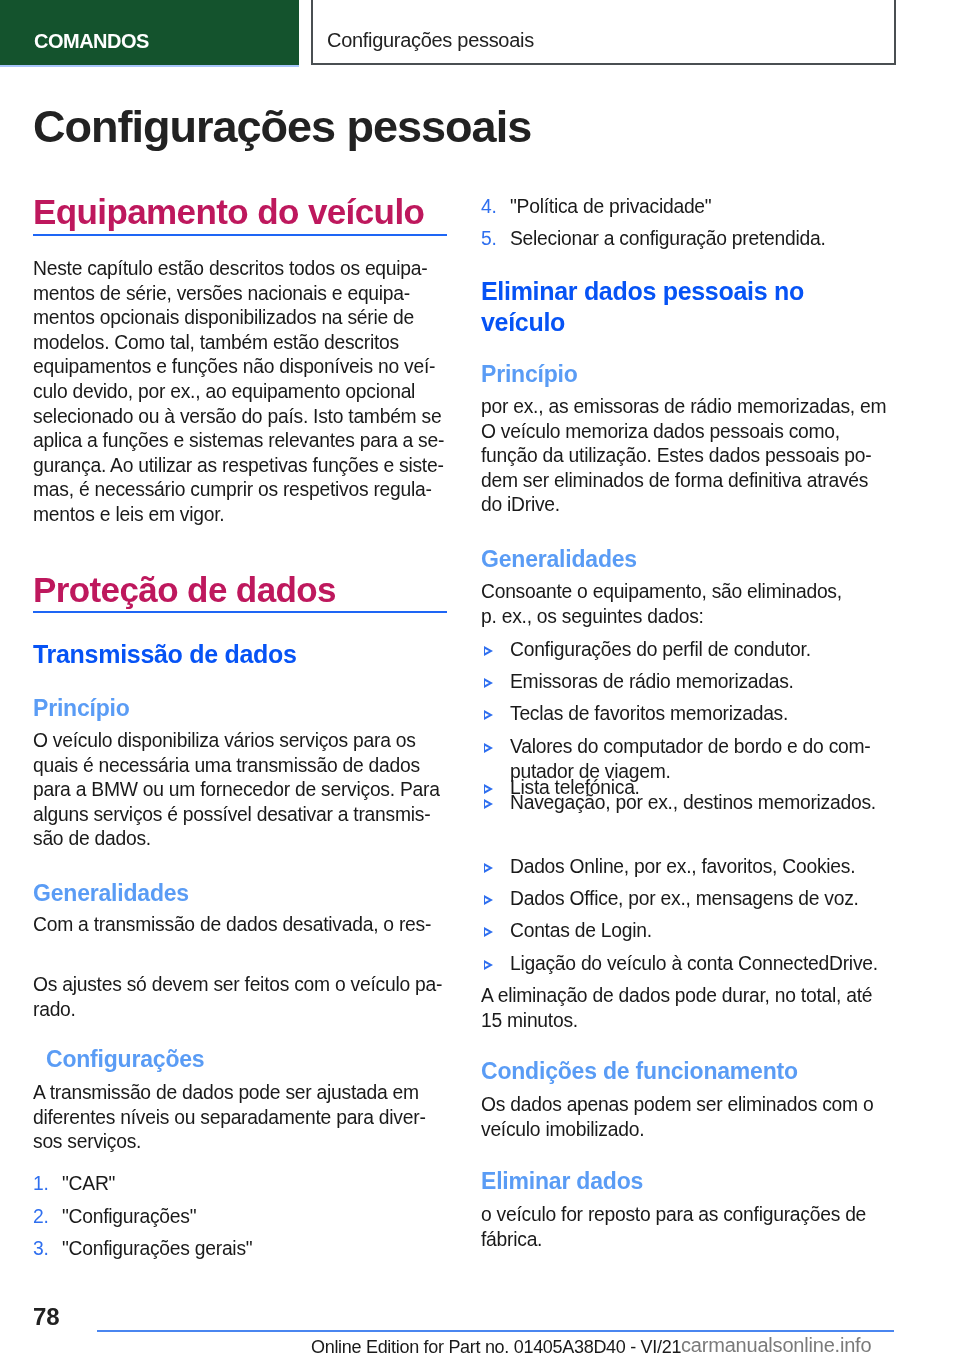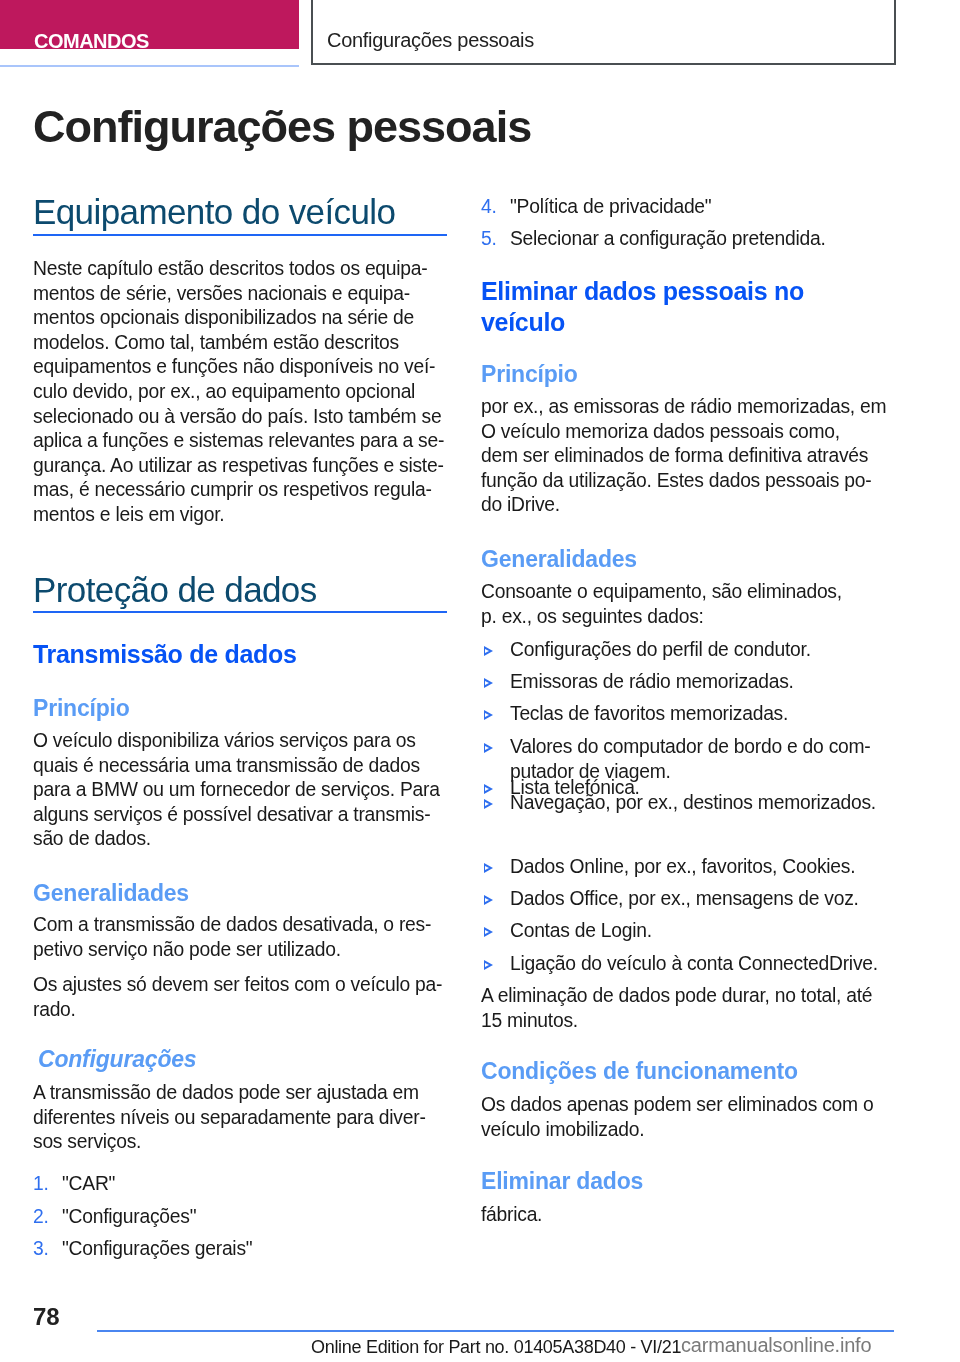--- a/index.html
+++ b/index.html
@@ -1,21 +1,21 @@
 <!DOCTYPE html>
 <html><head>
 <meta charset="utf-8">
 <style>
   * { box-sizing: border-box; margin: 0; padding: 0; }
   html, body { width: 960px; height: 1362px; background: #ffffff; overflow: hidden; }
   body { position: relative; font-family: "Liberation Sans", sans-serif; color: #1a1a1a; }
 
   .hdr-section {
-    position: absolute; left: 0; top: 0; width: 299px; height: 49px;
-    background: #be185d; color: #fff;
+    position: absolute; left: 0; top: 0; width: 299px; height: 65px;
+    background: #14532d; color: #fff;
   }
   .hdr-section span {
     position: absolute; left: 34px; top: 30px;
     font-family: "Liberation Sans", sans-serif; font-weight: bold; font-size: 20px;
     letter-spacing: -0.5px;
   }
   .hdr-shade { position: absolute; left: 0; top: 65px; width: 299px; height: 2px; background: #a9c5fb; }
   .hdr-chapter {
     position: absolute; left: 311px; top: -2px; width: 585px; height: 67px;
     border: 2px solid #4a4f52; border-top: none; background: #fff;
@@ -23,21 +23,21 @@
   .hdr-chapter span {
     position: absolute; left: 14px; top: 31px; font-size: 20px; color: #222; letter-spacing: -0.3px;
   }
 
   .title {
     position: absolute; left: 33px; top: 101px;
     font-size: 45px; font-weight: bold; color: #222; letter-spacing: -1px;
   }
 
   .h2 {
-    position: absolute; font-weight: normal; color: #0c4a6e; letter-spacing: -0.6px;
+    position: absolute; font-weight: bold; color: #be185d; letter-spacing: -0.6px;
   }
   .h2.big { font-size: 35px; }
   .rule { position: absolute; height: 2px; background: #1e66f5; width: 414px; }
   .h3 { position: absolute; font-size: 25px; font-weight: bold; color: #0653f5; letter-spacing: -0.3px; }
   .h4 { position: absolute; font-size: 23px; font-weight: bold; color: #5a9cf5; letter-spacing: -0.2px; }
   .p {
     position: absolute; font-size: 19.3px; line-height: 24.6px; color: #1a1a1a; width: 418px;
     letter-spacing: -0.25px;
   }
   .ol-item, .ul-item {
@@ -100,28 +100,27 @@
   <div>O veículo disponibiliza vários serviços para os</div>
   <div>quais é necessária uma transmissão de dados</div>
   <div>para a BMW ou um fornecedor de serviços. Para</div>
   <div>alguns serviços é possível desativar a transmis-</div>
   <div>são de dados.</div>
 </div>
 
 <div class="h4" style="left:33px;top:880px;">Generalidades</div>
 <div class="p" style="left:33px;top:913px;">
   <div>Com a transmissão de dados desativada, o res-</div>
-  <div>petivo serviço não pode ser utilizado.</div>
 </div>
 <div class="p" style="left:33px;top:973px;">
   <div>Os ajustes só devem ser feitos com o veículo pa-</div>
   <div>rado.</div>
 </div>
 
-<div class="h4" style="left:38px;top:1046px;font-style:italic;">Configurações</div>
+<div class="h4" style="left:46px;top:1046px;">Configurações</div>
 <div class="p" style="left:33px;top:1081px;">
   <div>A transmissão de dados pode ser ajustada em</div>
   <div>diferentes níveis ou separadamente para diver-</div>
   <div>sos serviços.</div>
 </div>
 
 <div class="ol-item" style="left:33px;top:1172px;">
   <span class="num">1.</span>
   <span>"CAR"</span>
 </div>
@@ -145,22 +144,22 @@
 
 <div class="h3" style="left:481px;top:276px;line-height:31px;">
   <div>Eliminar dados pessoais no</div>
   <div>veículo</div>
 </div>
 
 <div class="h4" style="left:481px;top:361px;">Princípio</div>
 <div class="p" style="left:481px;top:395px;">
   <div>por ex., as emissoras de rádio memorizadas, em</div>
   <div>O veículo memoriza dados pessoais como,</div>
+  <div>função da utilização. Estes dados pessoais po-</div>
   <div>dem ser eliminados de forma definitiva através</div>
-  <div>função da utilização. Estes dados pessoais po-</div>
   <div>do iDrive.</div>
 </div>
 
 <div class="h4" style="left:481px;top:546px;">Generalidades</div>
 <div class="p" style="left:481px;top:580px;">
   <div>Consoante o equipamento, são eliminados,</div>
   <div>p. ex., os seguintes dados:</div>
 </div>
 
 <div class="ul-item" style="left:481px;top:638px;">
@@ -211,19 +210,20 @@
 </div>
 
 <div class="h4" style="left:481px;top:1058px;">Condições de funcionamento</div>
 <div class="p" style="left:481px;top:1093px;">
   <div>Os dados apenas podem ser eliminados com o</div>
   <div>veículo imobilizado.</div>
 </div>
 
 <div class="h4" style="left:481px;top:1168px;">Eliminar dados</div>
 <div class="p" style="left:481px;top:1203px;">
+  <div>o veículo for reposto para as configurações de</div>
   <div>fábrica.</div>
 </div>
 
 <div class="page-num">78</div>
 <div class="foot-rule"></div>
 <div class="foot-text">Online Edition for Part no. 01405A38D40 - VI/21</div>
 <div class="watermark">carmanualsonline.info</div>
 
 </body></html>

